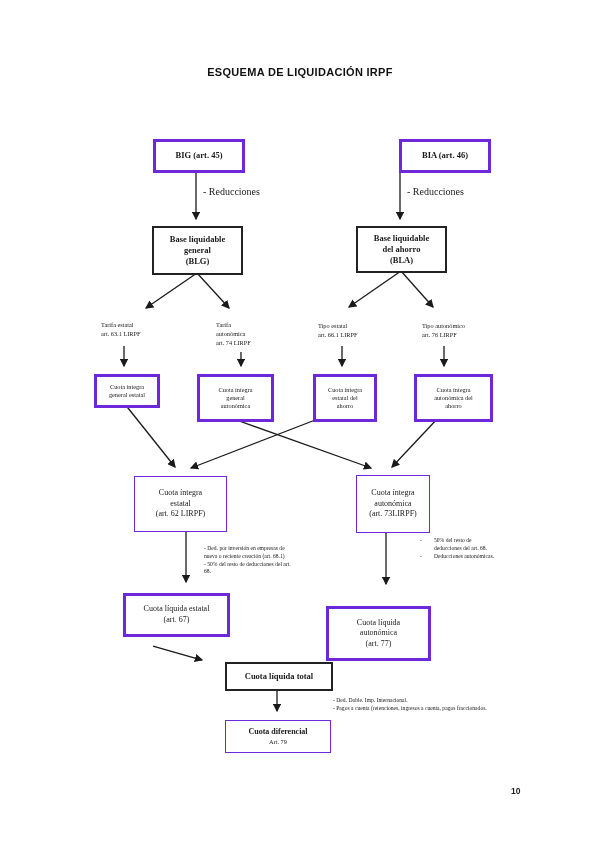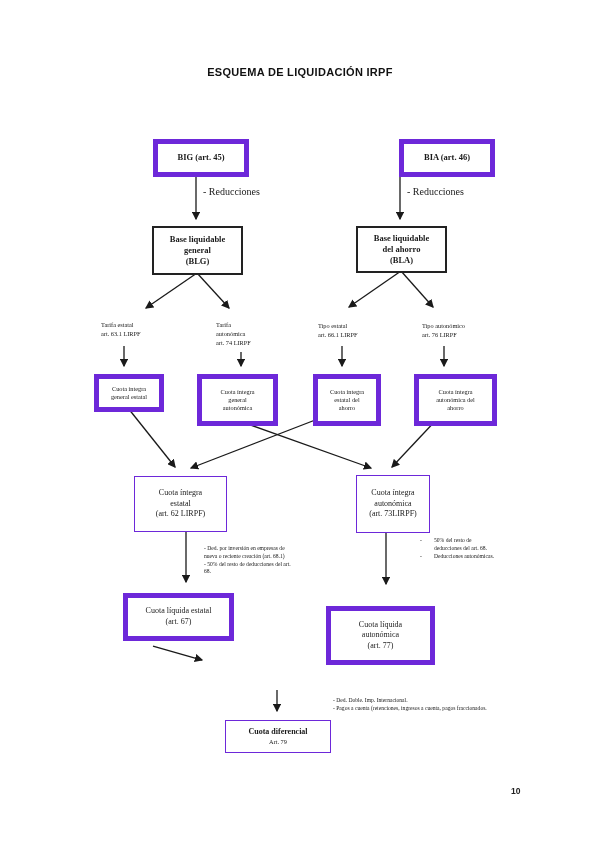--- a/index.html
+++ b/index.html
@@ -8,21 +8,21 @@
     background:#ffffff; font-family:"Liberation Serif", serif; color:#1a1a1a;
     overflow:hidden;
   }
   #title {
     position:absolute; top:66px; left:0; width:600px; text-align:center;
     font-family:"Liberation Sans", sans-serif; font-weight:bold;
     font-size:11px; letter-spacing:.3px; color:#111;
   }
   #arrows { position:absolute; left:0; top:0; pointer-events:none; }
   .box {
-    position:absolute; border:5px solid #6d28d9; background:#fff;
+    position:absolute; border:3px solid #6d28d9; background:#fff;
     display:flex; flex-direction:column; justify-content:center; align-items:center;
     text-align:center; line-height:1.32;
   }
   .ln { display:block; }
   .bold { font-weight:bold; }
   .fs-sm { font-size:6.3px; }
   .fs-md { font-size:8px; }
   .fs-lg { font-size:8.5px; }
   .lbl { position:absolute; font-size:6.3px; line-height:1.4; }
   .red { font-size:10px; }
@@ -189,20 +189,23 @@
   <div class="box b-cle fs-md">
     <span class="ln">Cuota líquida estatal</span>
     <span class="ln">(art. 67)</span>
   </div>
   <div class="box b-cla fs-md">
     <span class="ln">Cuota líquida</span>
     <span class="ln">autonómica</span>
     <span class="ln">(art. 77)</span>
   </div>
 
+  <div class="box b-clt bold fs-lg">
+    <span class="ln">Cuota líquida total</span>
+  </div>
 
   <div class="note n-bottom">
     <span class="ln">- Ded. Doble. Imp. Internacional.</span>
     <span class="ln">- Pagos a cuenta (retenciones, ingresos a cuenta, pagos fraccionados.</span>
   </div>
 
   <div class="box b-dif">
     <span class="ln bold fs-md">Cuota diferencial</span>
     <span class="ln fs-sm">Art. 79</span>
   </div>

